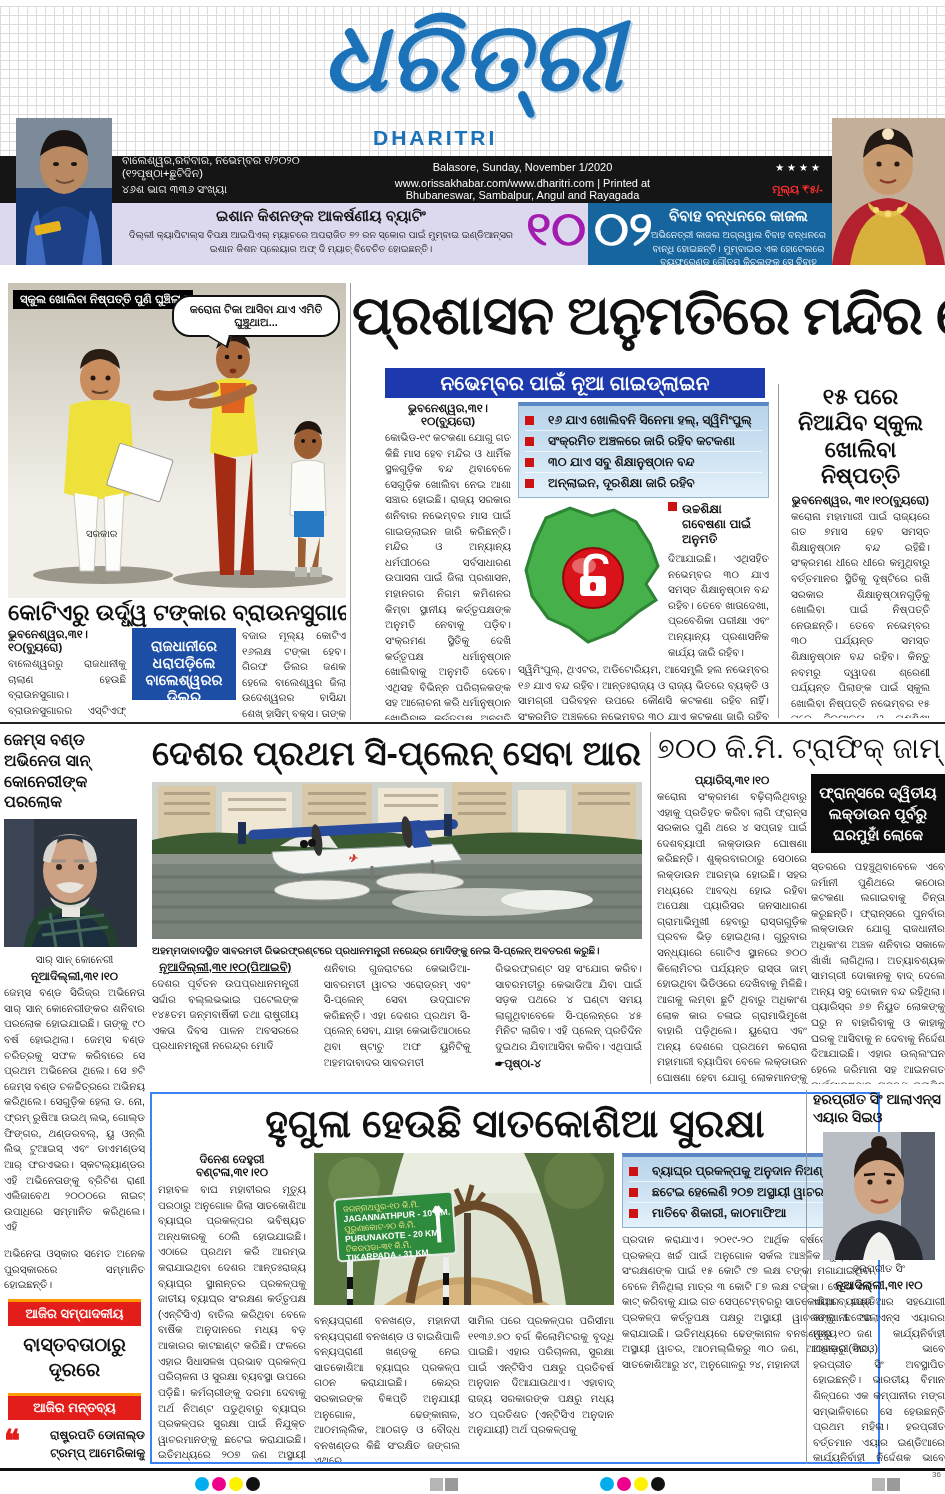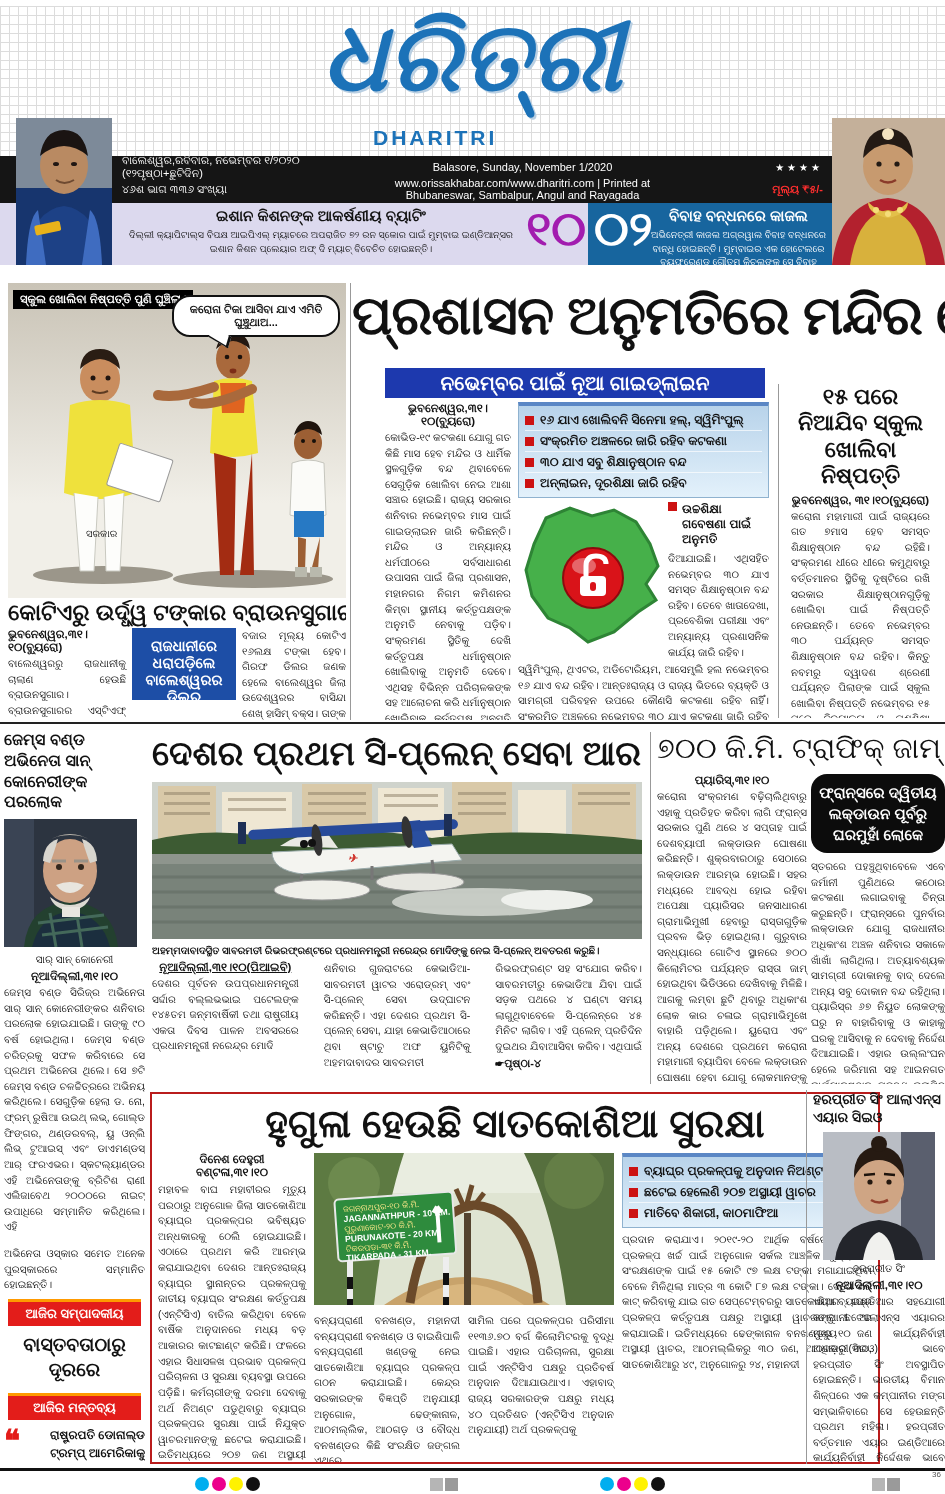--- a/index.html
+++ b/index.html
@@ -42,21 +42,21 @@
   .banner{left:385px;top:368px;width:380px;height:30px;background:#1d39ae;color:#fff;font-weight:bold;
     font-size:20px;text-align:center;line-height:30px;}
   .body-txt{font-size:10.4px;line-height:1.5;text-align:justify;word-break:break-word;}
   .dateline{font-weight:bold;font-size:11.5px;text-align:center;margin-bottom:2px;}
   .dateline.u{text-decoration:underline;}
   .pgref{font-weight:bold;font-size:11px;white-space:nowrap;}
   .lead-article{left:385px;top:402px;width:384px;height:318px;display:flex;gap:7px;overflow:hidden;}
   .lead-c1{width:126px;flex:none;}
   .lead-right{flex:1;min-width:0;}
   .bulletbox{background:linear-gradient(180deg,#b8d3ea,#e3f1fb);border:1px solid #8fb2cf;border-top:4px solid #5b87c5;padding:4px 6px;}
-  .bi{display:flex;gap:6px;align-items:center;font-size:12.3px;font-weight:bold;padding:3px 0;border-bottom:1px solid #ffffffaa;}
+  .bi{display:flex;gap:14px;align-items:center;font-size:12.3px;font-weight:bold;padding:3px 0;border-bottom:1px solid #ffffffaa;}
   .bi:last-child{border-bottom:none;}
   .sq{width:9px;height:9px;background:#cc1212;flex:none;}
   .map-row{display:flex;margin-top:2px;}
   .lead-c2{flex:1;min-width:0;}
   .note{display:flex;gap:5px;align-items:flex-start;font-size:12px;font-weight:bold;line-height:1.25;margin:2px 0 4px;}
   .school{left:778px;top:384px;width:152px;height:334px;overflow:hidden;border-left:1px solid #999;padding-left:12px;box-sizing:border-box;}
   .school-h{font-size:22px;font-weight:800;text-align:center;line-height:1.2;margin-bottom:4px;}
   .vline{background:#999;width:1px;}
   .hrule{background:#222;}
   .brown{left:8px;top:600px;width:338px;height:120px;overflow:hidden;}
@@ -68,23 +68,23 @@
   .connery-h{font-size:16px;font-weight:800;line-height:1.3;margin-bottom:6px;}
   .caption{font-size:10.5px;text-align:center;margin:2px 0 4px;}
   .seaplane{left:152px;top:732px;width:490px;height:352px;overflow:hidden;}
   .seaplane-h{font-size:34px;font-weight:800;white-space:nowrap;margin:2px 0 8px;}
   .cols3{display:flex;gap:25px;margin-top:4px;}
   .cols3>div{flex:1;min-width:0;}
   .photocap{font-size:10px;font-weight:bold;margin-top:2px;}
   .traffic{left:650px;top:732px;width:295px;height:352px;overflow:hidden;border-left:1px solid #999;padding-left:6px;box-sizing:border-box;}
   .traffic-h{font-size:29px;font-weight:400;white-space:nowrap;margin:0 0 8px;}
   .traffic-flex{display:flex;gap:4px;}
-  .blackbox{background:#0c0c0c;color:#fff;font-weight:bold;font-size:15px;text-align:center;padding:8px 6px;line-height:1.4;margin-bottom:6px;border-radius:16px;}
-  
-  .satkosia{left:150px;top:1092px;width:730px;height:372px;border:2px solid #b91c1c;box-sizing:border-box;padding:4px 6px;overflow:hidden;}
+  .blackbox{background:#0c0c0c;color:#fff;font-weight:bold;font-size:15px;text-align:center;padding:8px 6px;line-height:1.4;margin-bottom:6px;}
+  
+  .satkosia{left:150px;top:1092px;width:730px;height:372px;border:2px solid #3b82f6;box-sizing:border-box;padding:4px 6px;overflow:hidden;}
   .satkosia-h{font-size:39px;font-weight:800;text-align:center;white-space:nowrap;margin:4px 0 6px;}
   .sat-flex{display:flex;gap:8px;}
   .sat-c1{width:148px;flex:none;}
   .byline{font-weight:bold;font-size:11.5px;text-align:center;}
   .sat-mid{width:300px;flex:none;}
   .sat-right{flex:1;min-width:0;}
   .cols2{display:flex;gap:8px;margin-top:4px;}
   .cols2>div{flex:1;min-width:0;}
   .harpreet{left:806px;top:1090px;width:139px;height:374px;overflow:hidden;border-left:1px solid #999;padding-left:6px;box-sizing:border-box;}
   .harpreet-h{font-size:14px;font-weight:700;line-height:1.3;margin-bottom:6px;}

